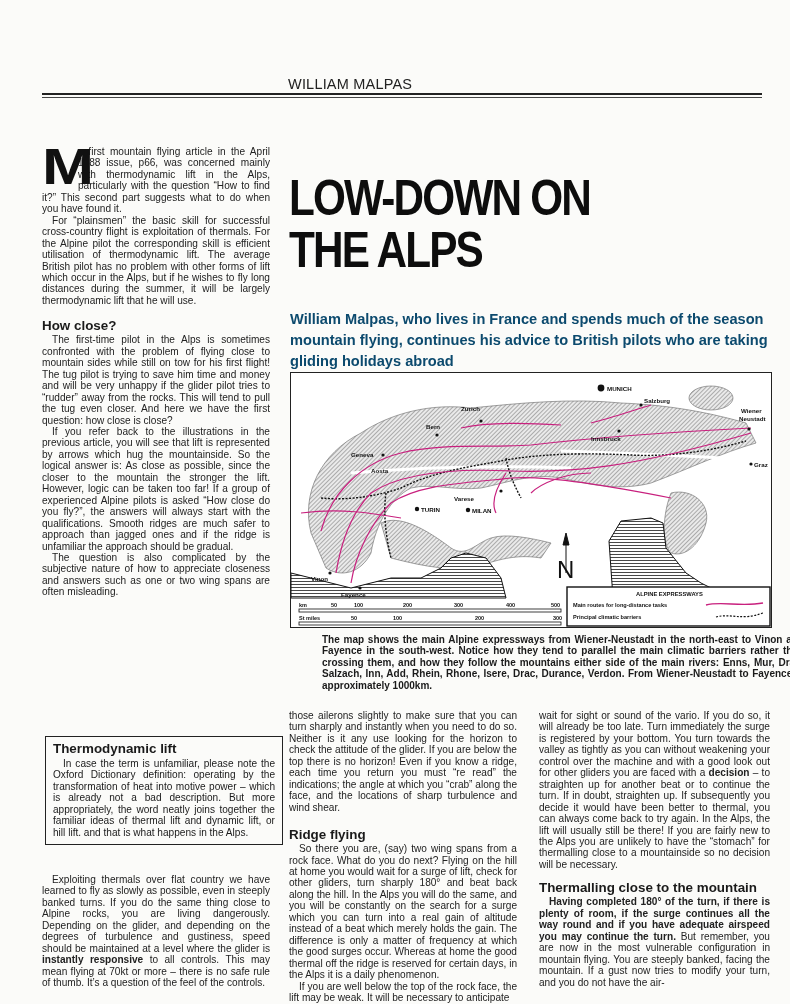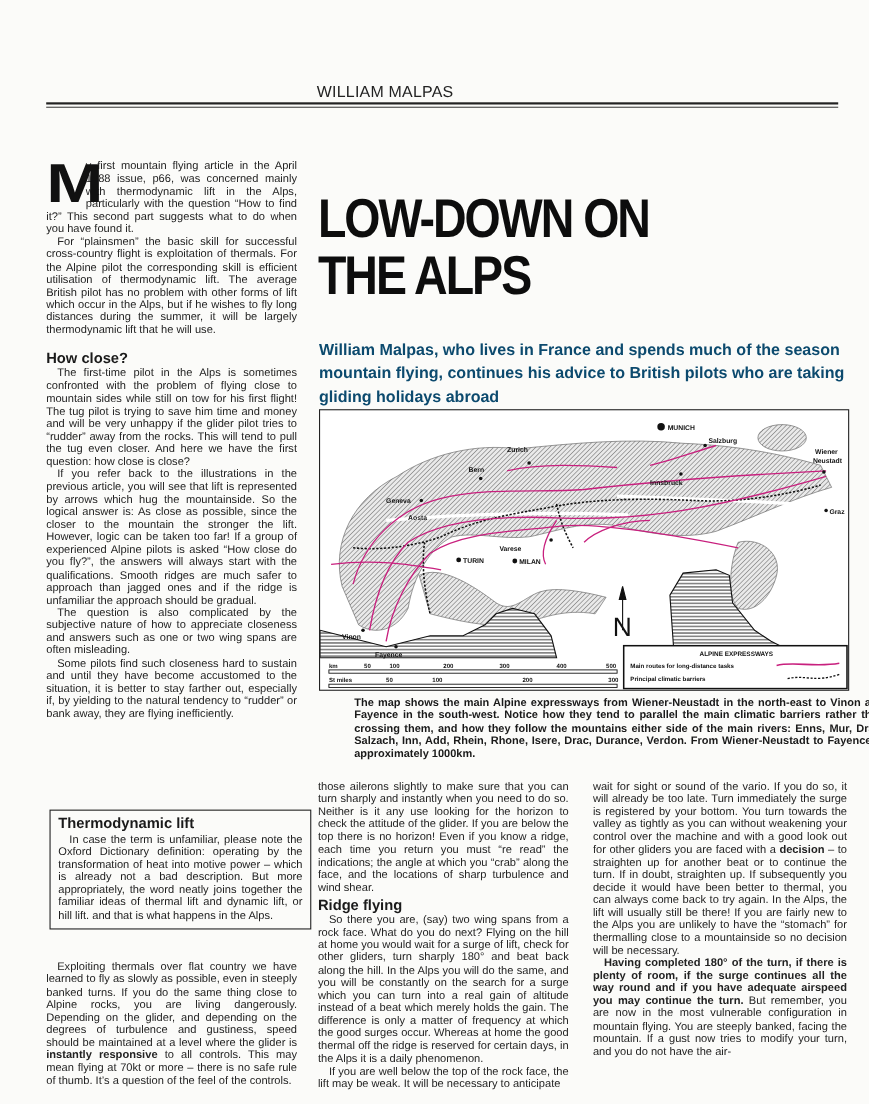--- a/index.html
+++ b/index.html
@@ -61,21 +61,20 @@
 <div class="abs rule-top"></div>
 <div class="abs rule-bot"></div>
 
 <div class="abs col col1">
   <p class="noindent"><span class="dropcap">M</span><span>y first mountain flying article in the April 1988 issue, p66, was concerned mainly with thermodynamic lift in the Alps, particularly with the question “How to find it?” This second part suggests what to do when you have found it.</span></p>
   <p>For “plainsmen” the basic skill for successful cross-country flight is exploitation of thermals. For the Alpine pilot the corresponding skill is efficient utilisation of thermodynamic lift. The average British pilot has no problem with other forms of lift which occur in the Alps, but if he wishes to fly long distances during the summer, it will be largely thermodynamic lift that he will use.</p>
   <h3 style="margin-top:12px">How close?</h3>
   <p>The first-time pilot in the Alps is sometimes confronted with the problem of flying close to mountain sides while still on tow for his first flight! The tug pilot is trying to save him time and money and will be very unhappy if the glider pilot tries to “rudder” away from the rocks. This will tend to pull the tug even closer. And here we have the first question: how close is close?</p>
   <p>If you refer back to the illustrations in the previous article, you will see that lift is represented by arrows which hug the mountainside. So the logical answer is: As close as possible, since the closer to the mountain the stronger the lift. However, logic can be taken too far! If a group of experienced Alpine pilots is asked “How close do you fly?”, the answers will always start with the qualifications. Smooth ridges are much safer to approach than jagged ones and if the ridge is unfamiliar the approach should be gradual.</p>
   <p>The question is also complicated by the subjective nature of how to appreciate closeness and answers such as one or two wing spans are often misleading.</p>
-  <p>Some pilots find such closeness hard to sustain and until they have become accustomed to the situation, it is better to stay farther out, especially if, by yielding to the natural tendency to “rudder” or bank away, they are flying inefficiently.</p>
 </div>
 
 <div class="abs box">
   <h3>Thermodynamic lift</h3>
   <p>In case the term is unfamiliar, please note the Oxford Dictionary definition: operating by the transformation of heat into motive power – which is already not a bad description. But more appropriately, the word neatly joins together the familiar ideas of thermal lift and dynamic lift, or hill lift. and that is what happens in the Alps.</p>
 </div>
 
 <div class="abs col col1b">
   <p><span>Exploiting thermals over flat country we have learned to fly as slowly as possible, even in steeply banked turns. If you do the same thing close to Alpine rocks, you are living dangerously. Depending on the glider, and depending on the degrees of turbulence and gustiness, speed should be maintained at a level where the glider is </span><b>instantly responsive</b><span> to all controls. This may mean flying at 70kt or more – there is no safe rule of thumb. It’s a question of the feel of the controls.</span></p>
 </div>
@@ -189,21 +188,22 @@
       <text x="282" y="246" font-family="Liberation Sans, sans-serif" font-size="5.6" font-weight="bold" fill="#111">Principal climatic barriers</text>
       <path d="M425,244 C440,240 450,248 472,240" stroke="#111" stroke-width="1.2" stroke-dasharray="2,1.5" fill="none"></path>
     </g>
   </svg>
 </div>
 
 <div class="abs caption">The map shows the main Alpine expressways from Wiener-Neustadt in the north-east to Vinon and Fayence in the south-west. Notice how they tend to parallel the main climatic barriers rather than crossing them, and how they follow the mountains either side of the main rivers: Enns, Mur, Drau, Salzach, Inn, Add, Rhein, Rhone, Isere, Drac, Durance, Verdon. From Wiener-Neustadt to Fayence is approximately 1000km.</div>
 
 <div class="abs col col2">
   <p class="noindent">those ailerons slightly to make sure that you can turn sharply and instantly when you need to do so. Neither is it any use looking for the horizon to check the attitude of the glider. If you are below the top there is no horizon! Even if you know a ridge, each time you return you must “re read” the indications; the angle at which you “crab” along the face, and the locations of sharp turbulence and wind shear.</p>
-  <h3 style="margin-top:2px">Ridge flying</h3>
+  <h3 style="margin-top:14px">Ridge flying</h3>
   <p>So there you are, (say) two wing spans from a rock face. What do you do next? Flying on the hill at home you would wait for a surge of lift, check for other gliders, turn sharply 180° and beat back along the hill. In the Alps you will do the same, and you will be constantly on the search for a surge which you can turn into a real gain of altitude instead of a beat which merely holds the gain. The difference is only a matter of frequency at which the good surges occur. Whereas at home the good thermal off the ridge is reserved for certain days, in the Alps it is a daily phenomenon.</p>
   <p>If you are well below the top of the rock face, the lift may be weak. It will be necessary to anticipate</p>
 </div>
 
 <div class="abs col col3">
   <p class="noindent"><span>wait for sight or sound of the vario. If you do so, it will already be too late. Turn immediately the surge is registered by your bottom. You turn towards the valley as tightly as you can without weakening your control over the machine and with a good look out for other gliders you are faced with a </span><b>decision</b><span> – to straighten up for another beat or to continue the turn. If in doubt, straighten up. If subsequently you decide it would have been better to thermal, you can always come back to try again. In the Alps, the lift will usually still be there! If you are fairly new to the Alps you are unlikely to have the “stomach” for thermalling close to a mountainside so no decision will be necessary.</span></p>
+  <h3 style="margin-top:10px">Thermalling close to the mountain</h3>
   <p><b>Having completed 180° of the turn, if there is plenty of room, if the surge continues all the way round and if you have adequate airspeed you may continue the turn.</b><span> But remember, you are now in the most vulnerable configuration in mountain flying. You are steeply banked, facing the mountain. If a gust now tries to modify your turn, and you do not have the air-</span></p>
 </div>
 
 </body></html>

